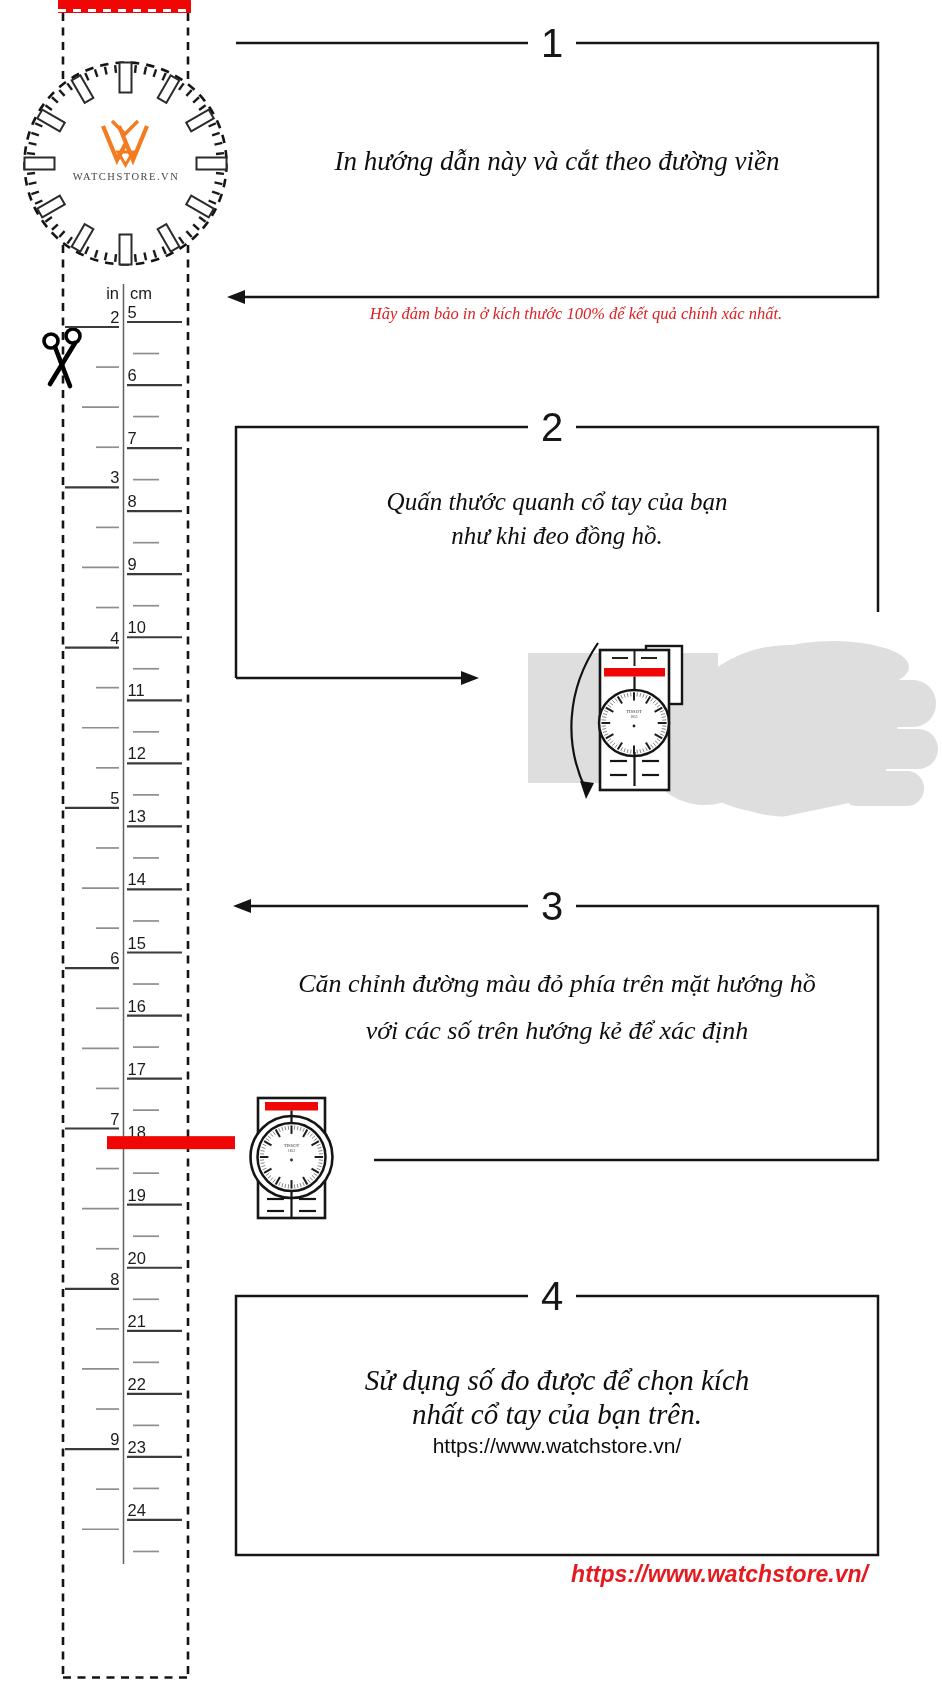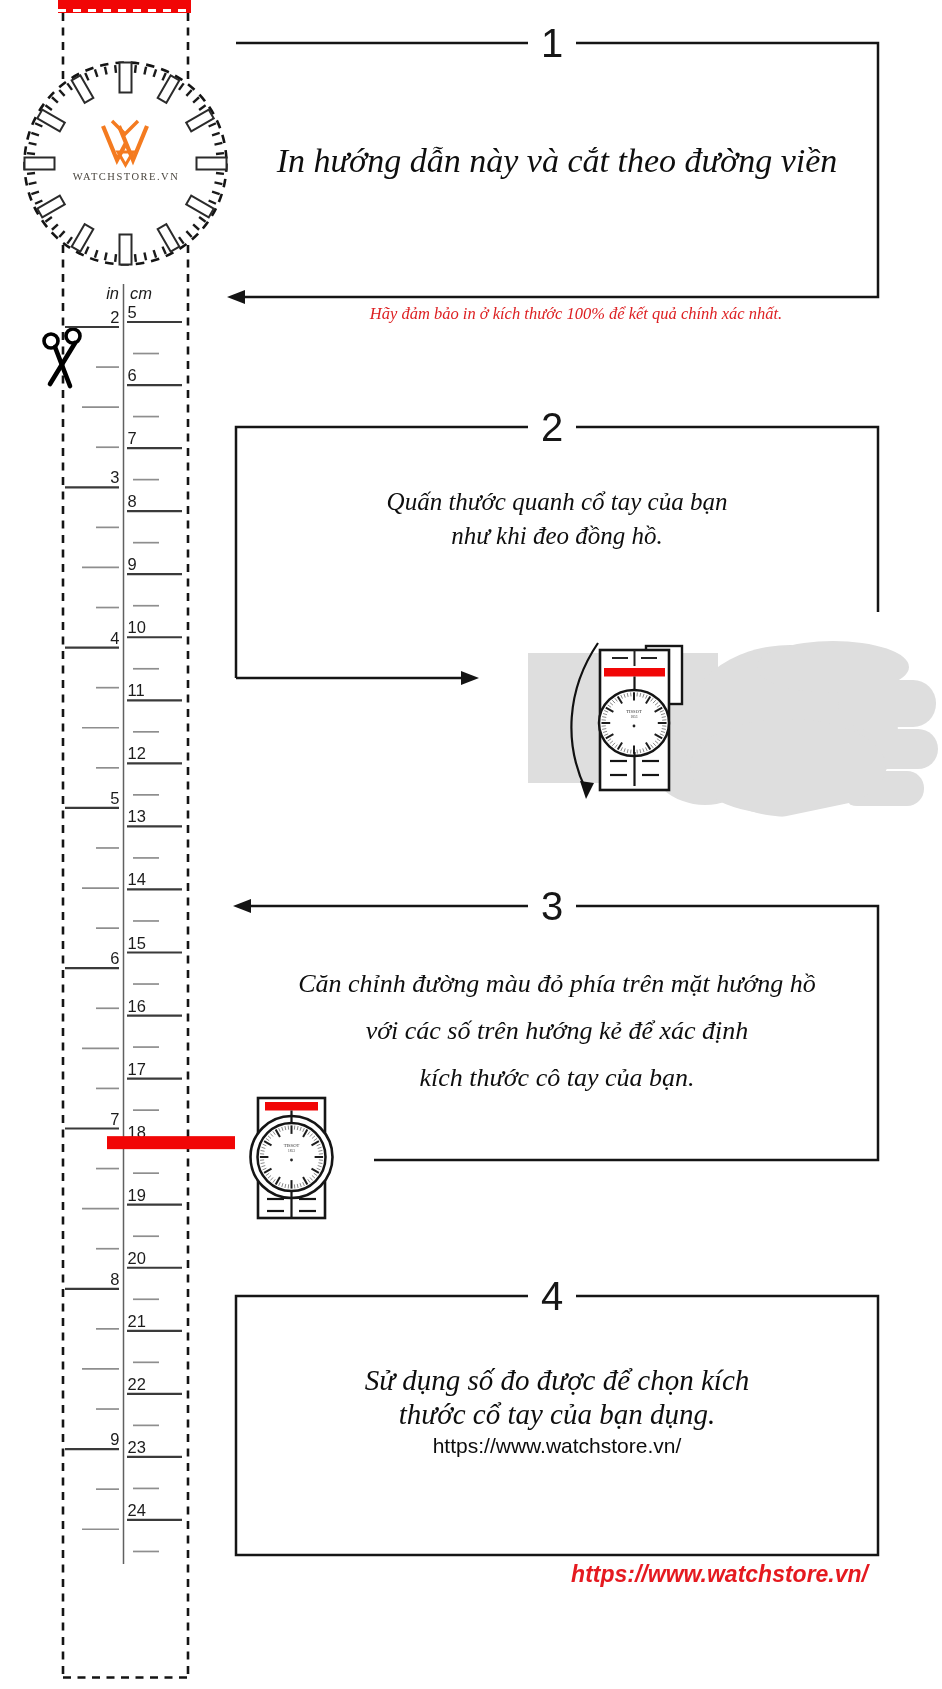--- a/index.html
+++ b/index.html
@@ -4,34 +4,34 @@
 <style>
   html,body{margin:0;padding:0;background:#fff;}
   #page{position:relative;width:942px;height:1689px;background:#fff;overflow:hidden;
         font-family:"Liberation Sans",sans-serif;}
   #art{position:absolute;left:0;top:0;z-index:1;}
   .txt{position:absolute;z-index:2;color:#111;}
   .step-num{left:512px;width:80px;text-align:center;font-size:40px;line-height:48px;
             color:#161616;font-family:"Liberation Sans",sans-serif;}
   .step-body{left:236px;width:642px;text-align:center;
              font-family:"Liberation Serif","DejaVu Serif",serif;font-style:italic;color:#0e0e0e;}
-  .s1{top:141px;font-size:34px;line-height:40px;}
+  .s1{top:141px;font-size:27px;line-height:40px;}
   .s2{top:485px;font-size:25px;line-height:34px;}
   .s3{top:960px;font-size:26px;line-height:47px;}
   .s4{top:1363px;font-size:29px;line-height:34px;}
   .step-url-black{left:236px;width:642px;top:1434px;text-align:center;font-size:21px;
                   color:#0c0c0c;font-family:"Liberation Sans",sans-serif;}
   .note{font-family:"Liberation Serif","DejaVu Serif",serif;font-style:italic;
         font-size:16.5px;color:#dd2022;text-align:center;}
   .note1{right:66px;top:304px;width:600px;}
   .note3{right:62px;top:1175px;width:700px;}
   .footer-url{right:74px;top:1561px;width:500px;text-align:right;font-size:23px;
               font-style:italic;font-weight:bold;color:#e51a20;
               font-family:"Liberation Sans",sans-serif;}
-  .unit{font-size:16.5px;color:#1c1c1c;top:284px;font-style:italic;}
+  .unit{font-size:16.5px;color:#1c1c1c;top:284px;}
   .unit-in{left:88px;width:31px;text-align:right;}
   .unit-cm{left:130px;width:40px;text-align:left;}
   .brand{left:55px;top:171px;width:142px;text-align:center;font-size:10.5px;
          letter-spacing:1.5px;color:#4a463f;font-family:"Liberation Serif","DejaVu Serif",serif;}
 </style>
 </head>
 <body>
 
 <div id="page">
   <svg id="art" width="942" height="1689" viewBox="0 0 942 1689">
@@ -412,23 +412,22 @@
   <div class="txt note note1">Hãy đảm bảo in ở kích thước 100% để kết quả chính xác nhất.</div>
 
   <div class="txt step-body s2">
     <div>Quấn thước quanh cổ tay của bạn</div>
     <div>như khi đeo đồng hồ.</div>
   </div>
 
   <div class="txt step-body s3">
     <div>Căn chỉnh đường màu đỏ phía trên mặt hướng hồ</div>
     <div>với các số trên hướng kẻ để xác định</div>
-    <div>kích thước cô tay của bạn.</div>
   </div>
 
   <div class="txt step-body s4">
     <div>Sử dụng số đo được để chọn kích</div>
-    <div>thước cổ tay của bạn dụng.</div>
+    <div>nhất cổ tay của bạn trên.</div>
   </div>
   <div class="txt step-url-black">https://www.watchstore.vn/</div>
 
   <div class="txt footer-url">https://www.watchstore.vn/</div>
 </div>
 
 </body></html>

